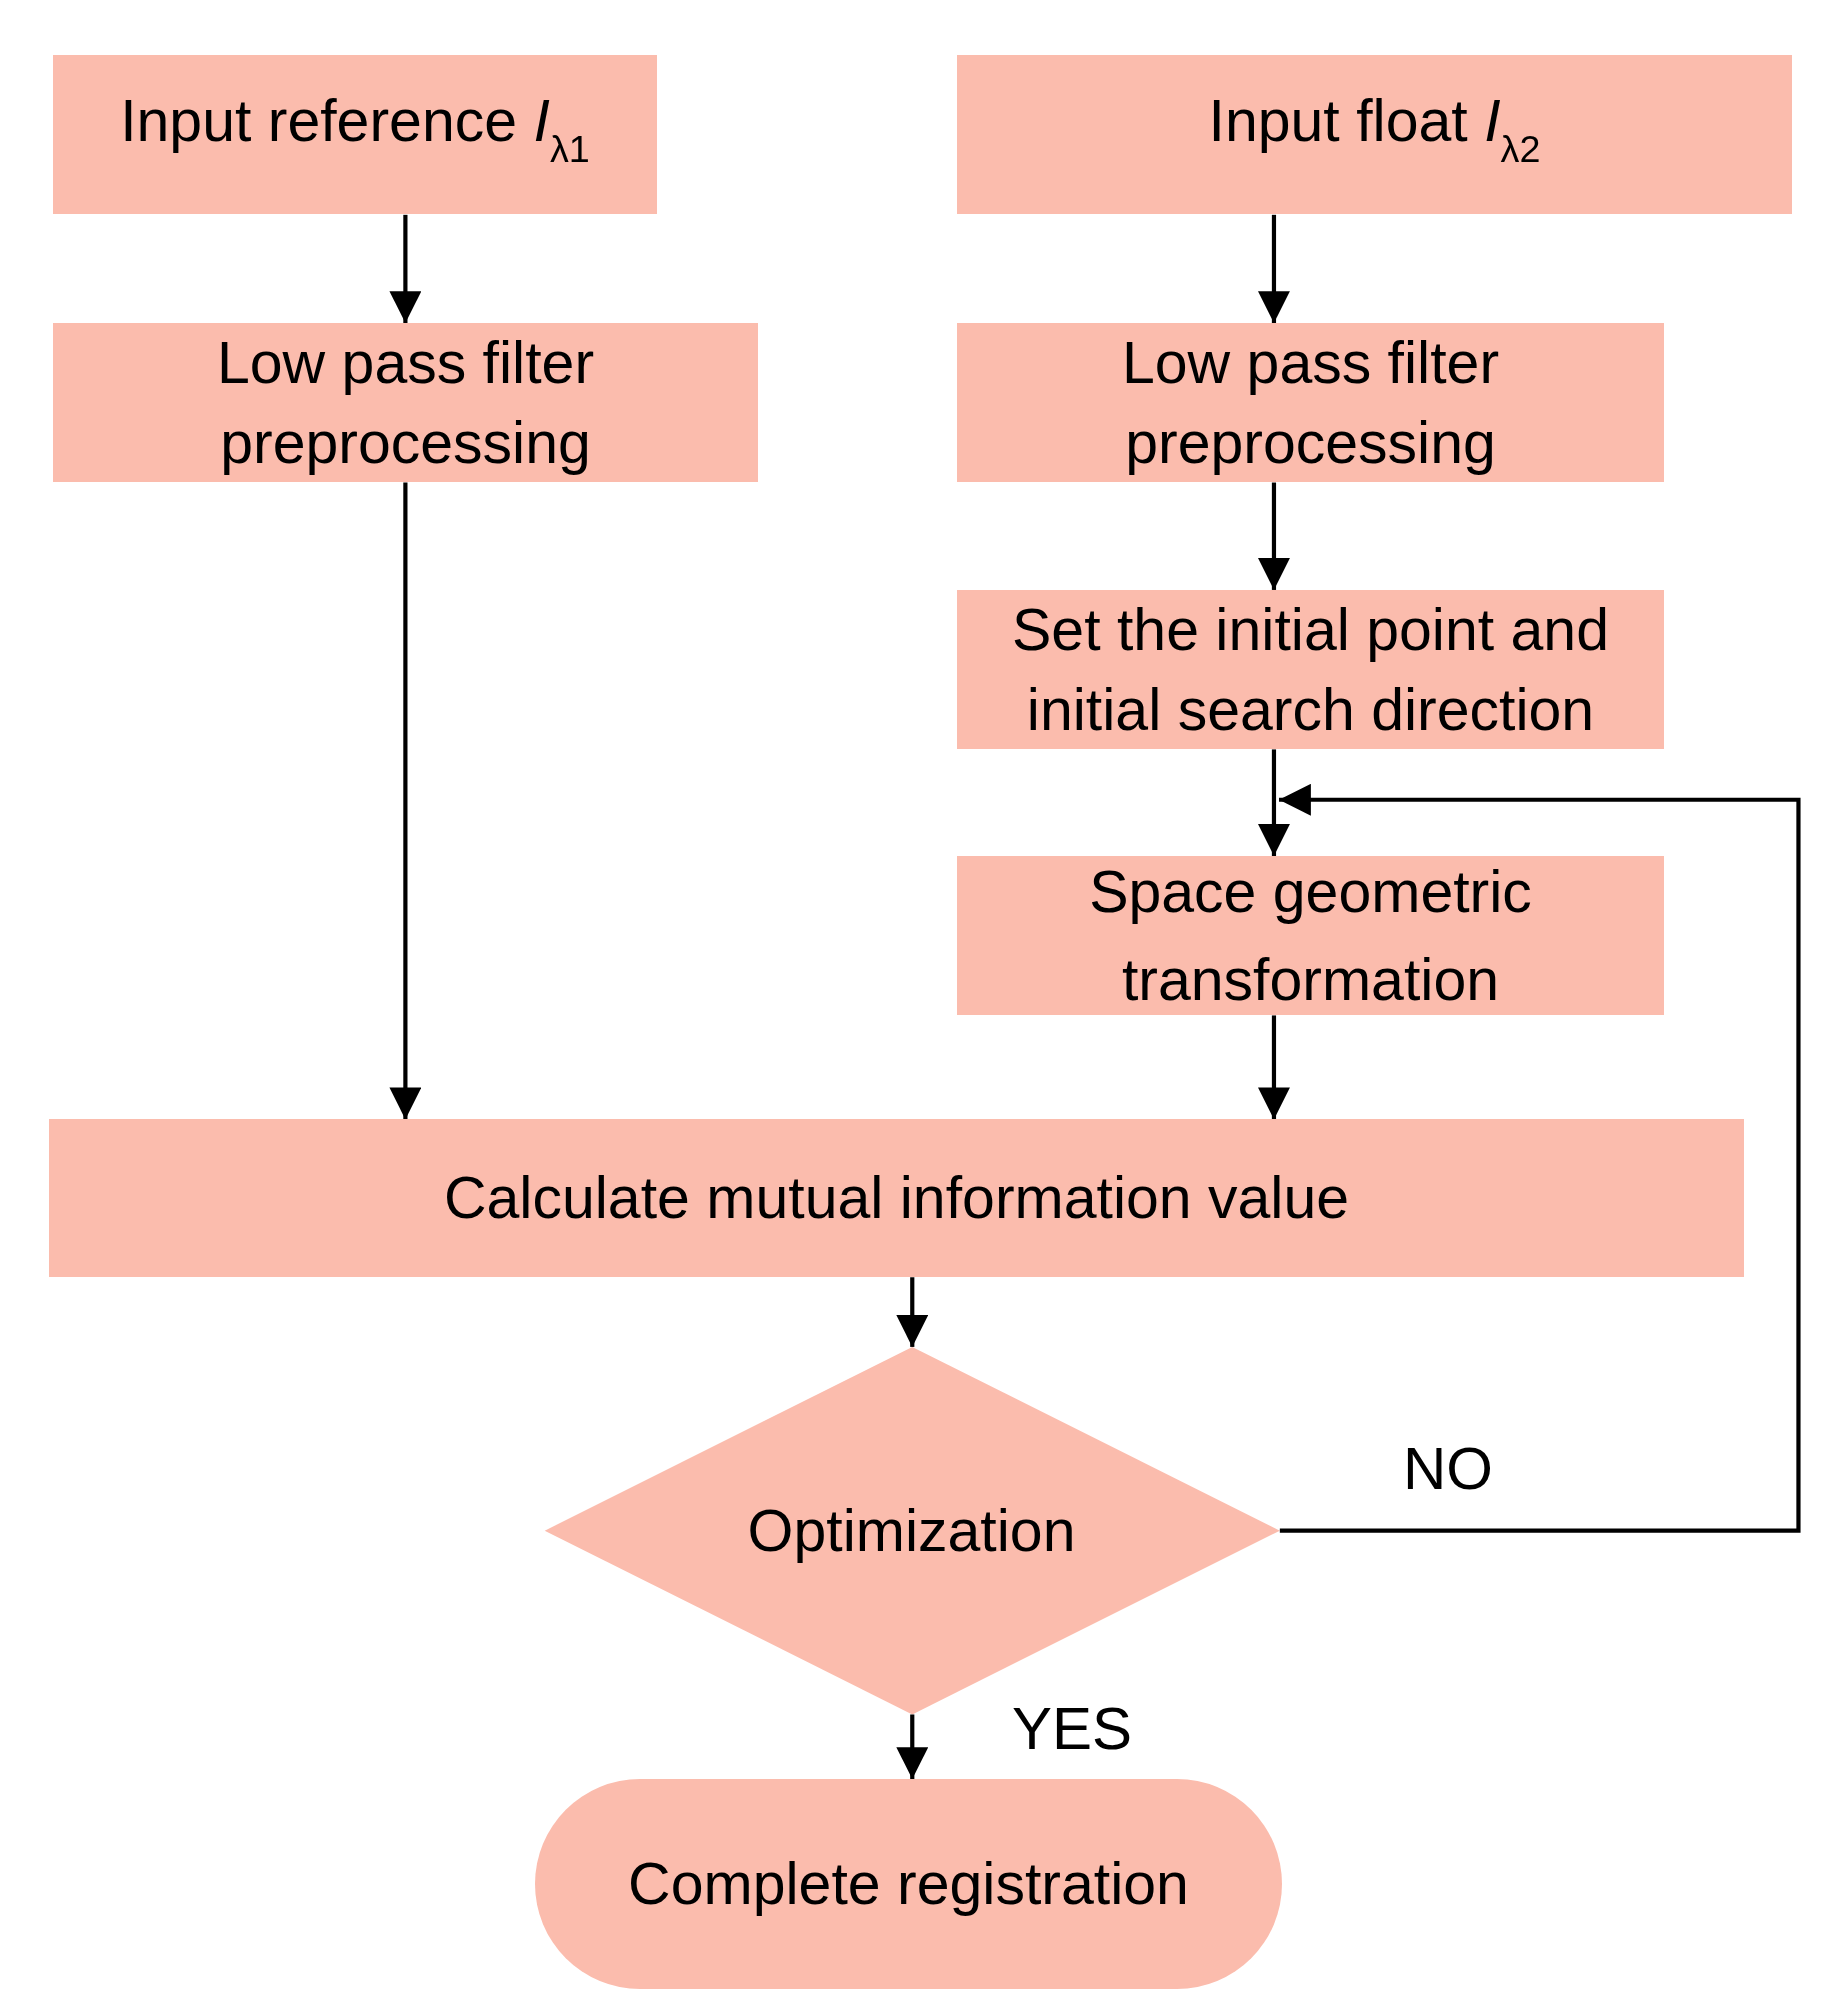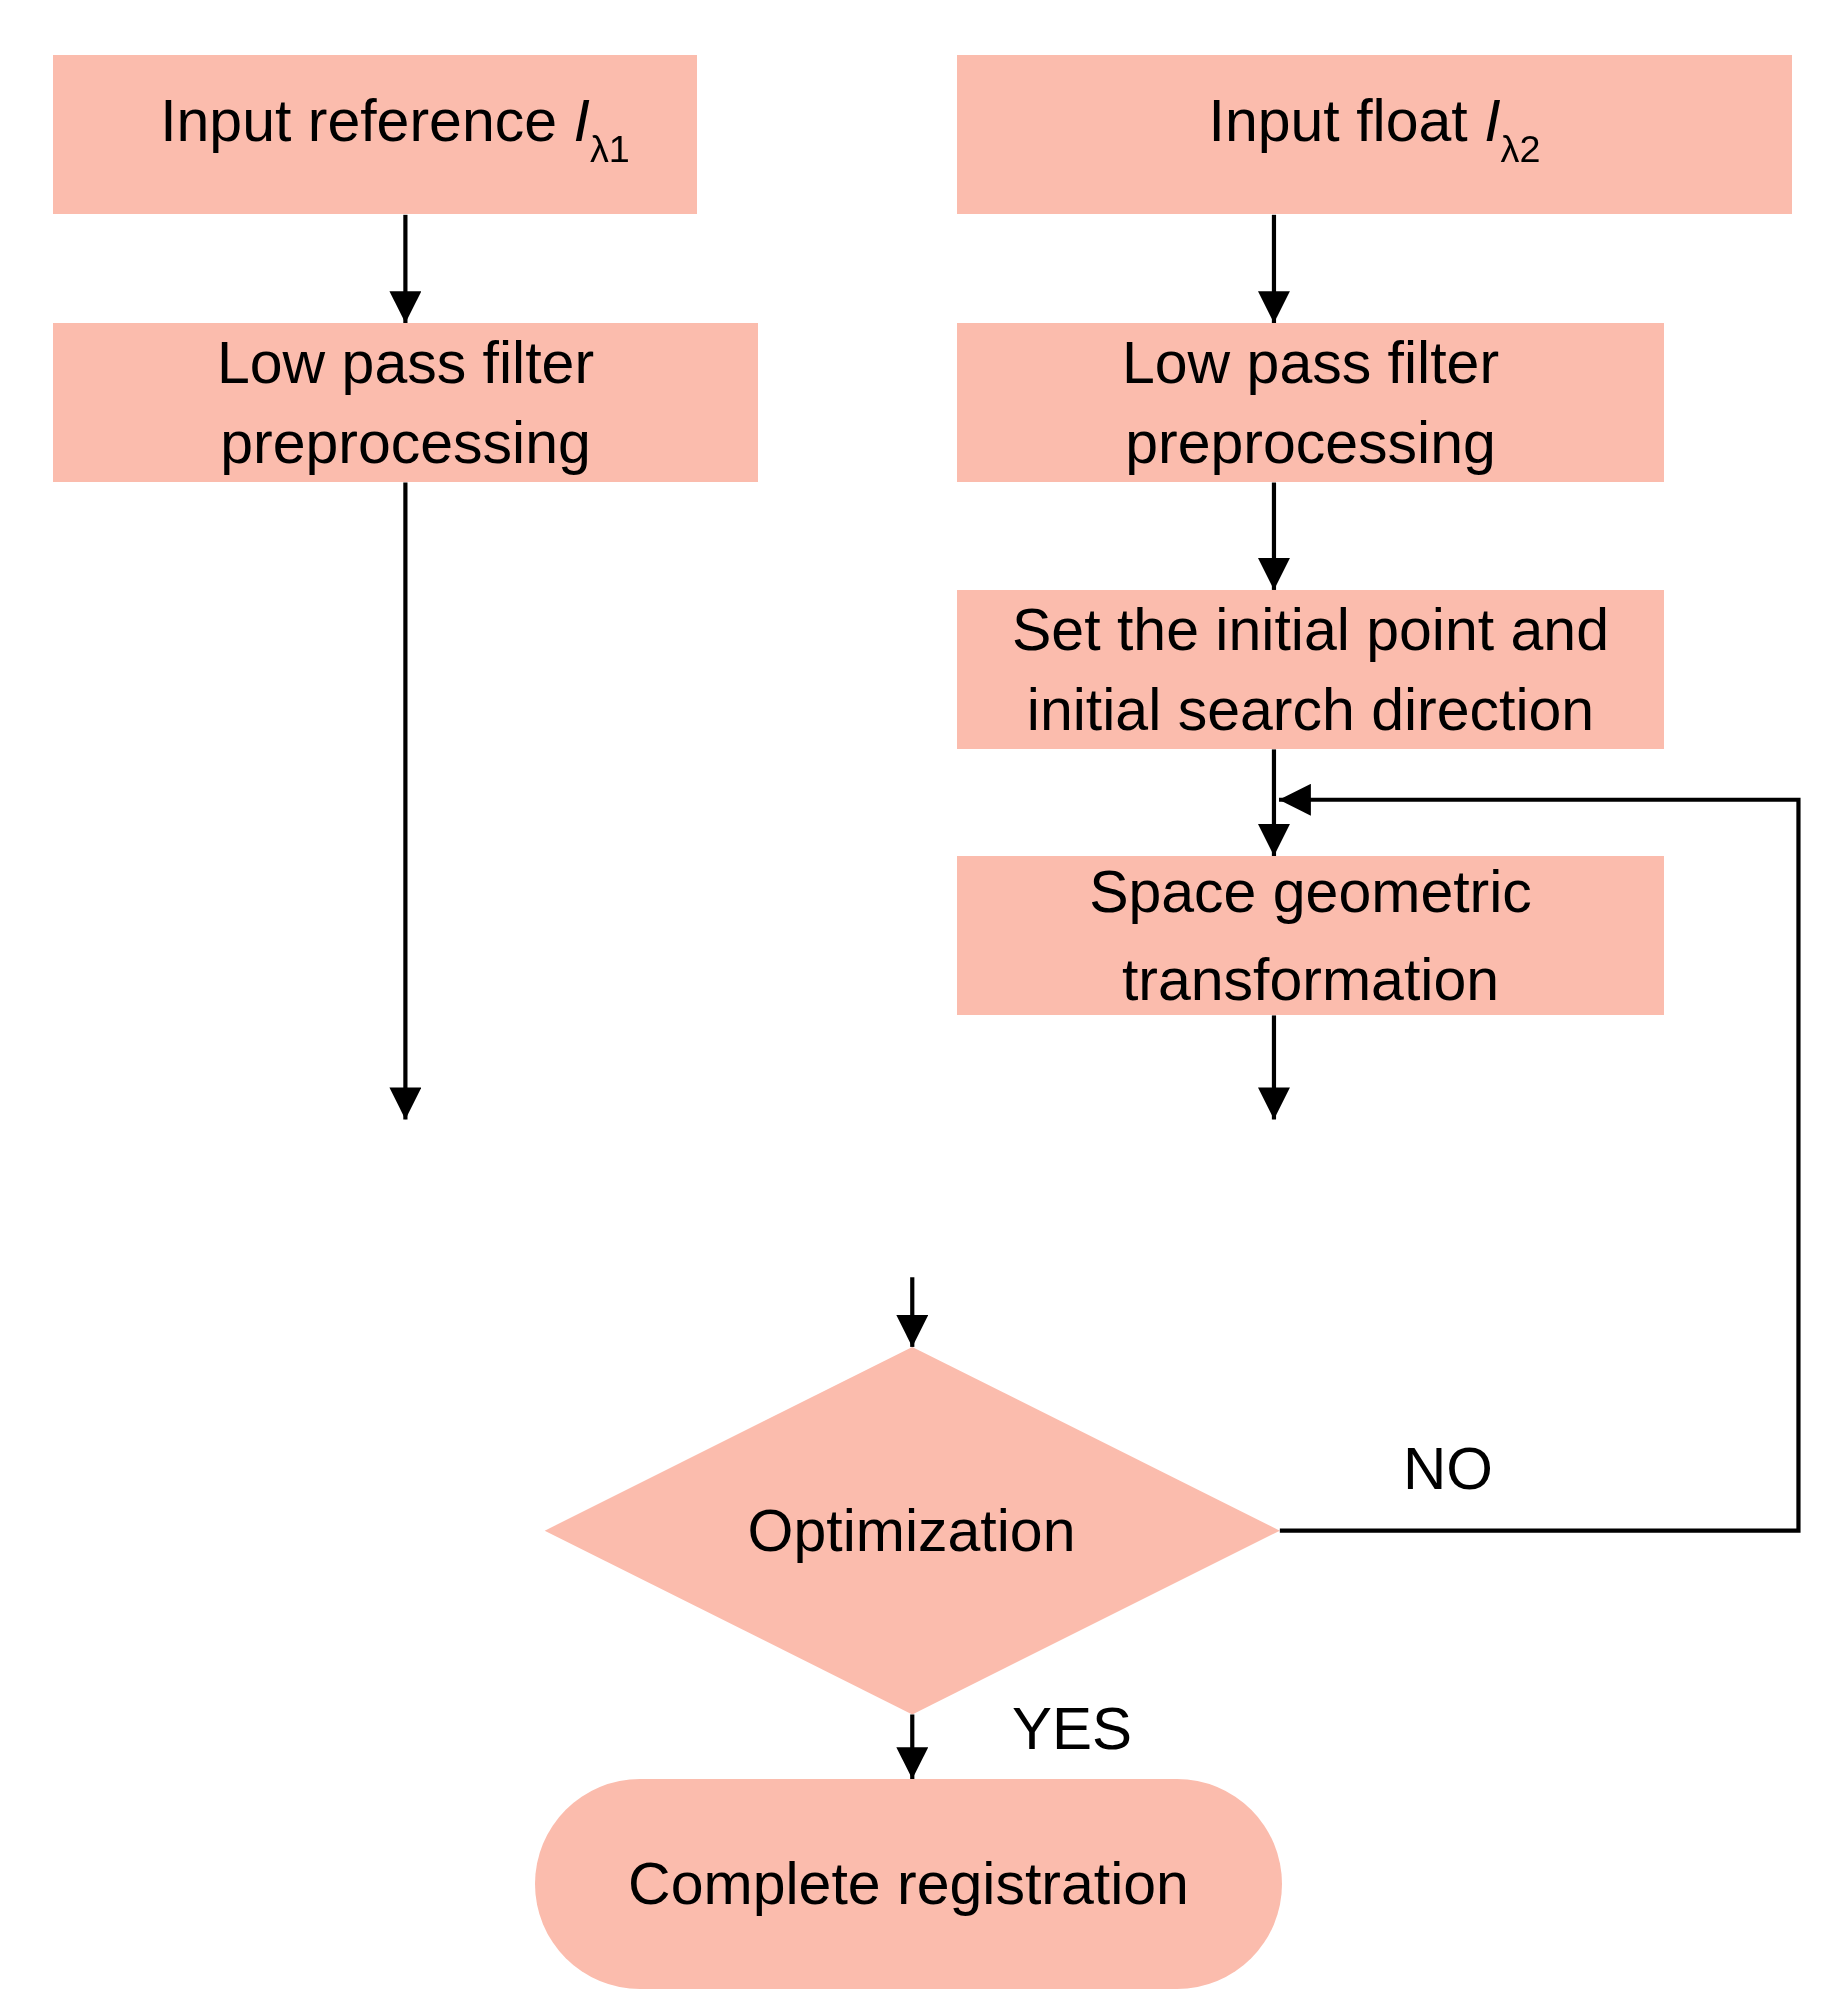--- a/index.html
+++ b/index.html
@@ -71,21 +71,21 @@
     <line class="edge" x1="1518" y1="256" x2="1518" y2="385" marker-end="url(#ah)"></line>
     <line class="edge" x1="1518" y1="575" x2="1518" y2="703" marker-end="url(#ah)"></line>
     <line class="edge" x1="1518" y1="893" x2="1518" y2="1020" marker-end="url(#ah)"></line>
     <line class="edge" x1="483" y1="575" x2="483" y2="1334" marker-end="url(#ah)"></line>
     <line class="edge" x1="1518" y1="1210" x2="1518" y2="1334" marker-end="url(#ah)"></line>
     <line class="edge" x1="1087" y1="1522" x2="1087" y2="1605" marker-end="url(#ah)"></line>
     <line class="edge" x1="1087" y1="2043" x2="1087" y2="2120" marker-end="url(#ah)"></line>
     <polyline class="edge" points="1525,1824 2143,1824 2143,953 1524,953" marker-end="url(#ah)"></polyline>
   </svg>
 
-  <div class="node" style="left:53px; top:55px; width:604px; height:159px;padding-left:40px;">
+  <div class="node" style="left:53px; top:55px; width:604px; height:159px;">
     <div class="tline"><span>Input reference</span><i class="var">I</i><span class="sub">λ1</span></div>
   </div>
 
   <div class="node" style="left:957px; top:55px; width:835px; height:159px;">
     <div class="tline"><span>Input float</span><i class="var">I</i><span class="sub">λ2</span></div>
   </div>
 
   <div class="node" style="left:53px; top:323px; width:705px; height:159px;">
     <span>Low pass filter</span>
     <span>preprocessing</span>
@@ -99,20 +99,23 @@
   <div class="node" style="left:957px; top:590px; width:707px; height:159px;">
     <span>Set the initial point and</span>
     <span>initial search direction</span>
   </div>
 
   <div class="node" style="left:957px; top:856px; width:707px; height:159px;gap:8px;">
     <span>Space geometric</span>
     <span>transformation</span>
   </div>
 
+  <div class="node" style="left:49px; top:1119px; width:1695px; height:158px;">
+    <span>Calculate mutual information value</span>
+  </div>
 
   <div class="node transparent" style="left:660px; top:1489px; width:503px; height:84px;">
     <span>Optimization</span>
   </div>
 
   <div class="node stadium" style="left:535px; top:1779px; width:747px; height:210px;">
     <span>Complete registration</span>
   </div>
 
   <div class="edge-label" style="left:1364px; top:1437px; width:168px; height:63px;">

